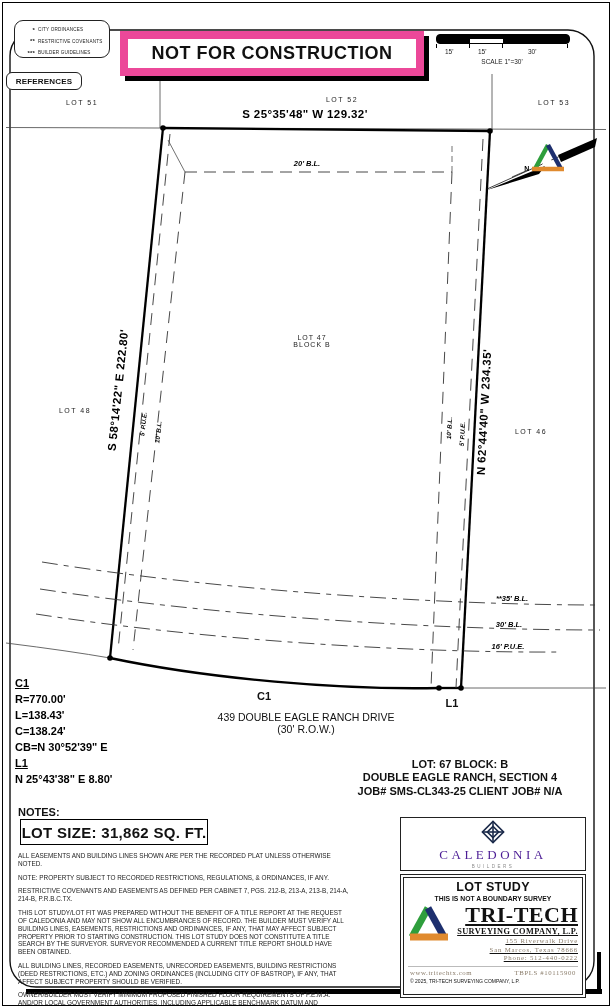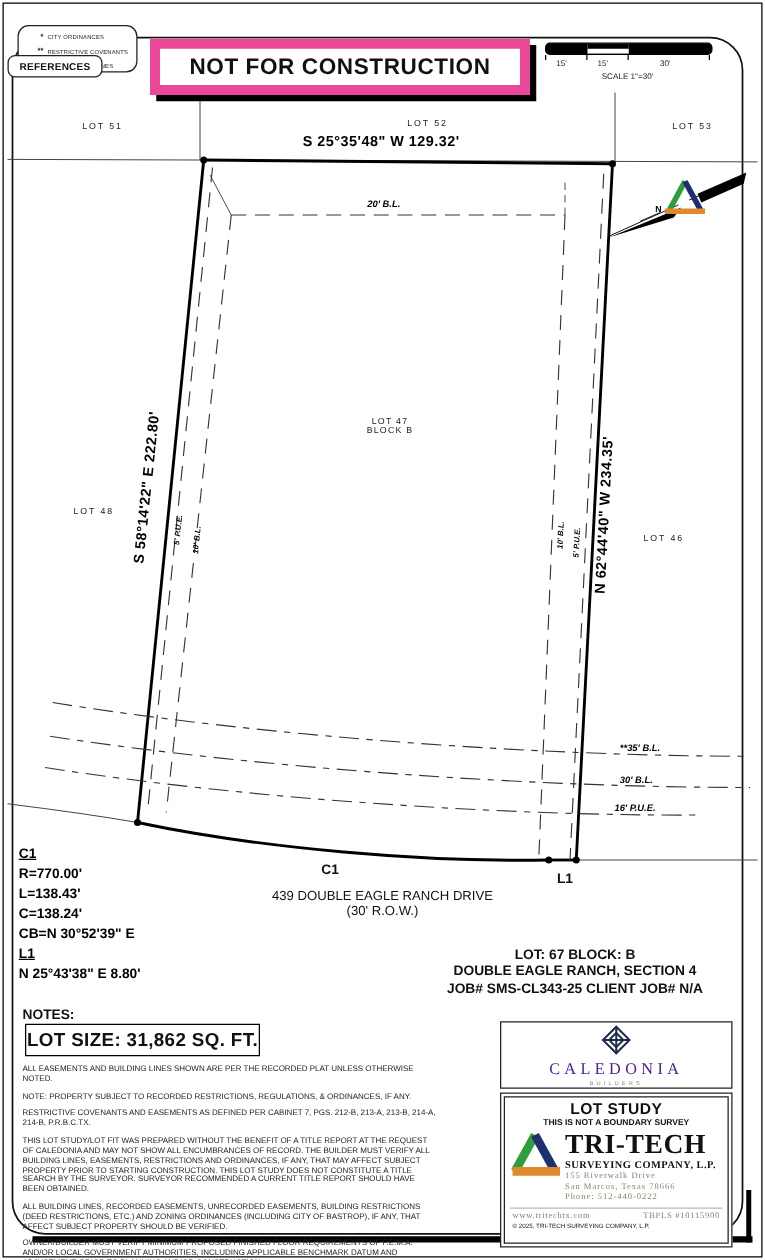--- a/index.html
+++ b/index.html
@@ -8,21 +8,21 @@
   .abs{position:absolute;}
   .nowrap{white-space:nowrap;}
   .ctr{transform:translate(-50%,-50%);}
   svg{display:block;}
 
   
   .legend-box{left:14px;top:20px;width:96px;height:38px;border:1px solid #222;border-radius:9px;
               background:#fff;padding:4px 4px 2px 6px;box-sizing:border-box;z-index:5;}
   .legend-row{display:flex;align-items:center;font-size:4.6px;letter-spacing:.2px;line-height:1.9;color:#222;}
   .legend-sym{width:14px;text-align:right;margin-right:3px;font-size:6px;font-weight:bold;}
-  .ref-tab{left:6px;top:44px;width:74px;height:16px;border:1px solid #222;border-radius:6px;background:#fff;
+  .ref-tab{left:6px;top:72px;width:74px;height:16px;border:1px solid #222;border-radius:6px;background:#fff;
            display:flex;align-items:center;justify-content:center;font-size:8px;font-weight:bold;
            letter-spacing:.2px;z-index:6;}
   .banner{left:120px;top:31px;width:288px;height:29px;background:#fff;border:8px solid #ec4899;
           box-shadow:5px 5px 0 #000;display:flex;align-items:center;justify-content:center;
           font-size:18px;font-weight:bold;letter-spacing:.5px;z-index:5;}
   .scalebar{left:436px;top:34px;width:132px;z-index:5;}
   .sb-bar{position:relative;width:132px;height:8px;border:1px solid #000;border-radius:4px;overflow:hidden;background:#000;}
   .sb-seg2{position:absolute;left:33px;top:0;width:33px;height:8px;background:#fff;}
   .sb-seg2:before{content:"";position:absolute;left:0;top:0;width:33px;height:4px;background:#000;}
   .sb-ticks{position:relative;height:4px;}
@@ -51,21 +51,21 @@
   .cal-box{left:400px;top:817px;width:186px;height:54px;border:1.5px solid #222;background:#fff;
            display:flex;flex-direction:column;align-items:center;justify-content:center;box-sizing:border-box;}
   .cal-name{font-family:"Liberation Serif",serif;font-size:13px;letter-spacing:3.5px;color:#4c1d95;margin-top:2px;}
   .cal-sub{font-size:4.5px;letter-spacing:2.5px;color:#8a8a8a;margin-top:1px;}
 
   .tt-box{left:400px;top:874px;width:186px;height:124px;border:1px solid #222;background:#fff;box-sizing:border-box;padding:2px;}
   .tt-inner{border:1.5px solid #222;height:100%;box-sizing:border-box;position:relative;padding:3px 4px 0 4px;}
   .tt-title{text-align:center;font-size:12.5px;font-weight:bold;letter-spacing:.3px;line-height:1.05;}
   .tt-sub{text-align:center;font-size:6.8px;font-weight:bold;margin-top:1px;}
   .tt-row{display:flex;align-items:flex-start;margin-top:2px;}
-  .tt-namecol{flex:1;text-align:left;}
+  .tt-namecol{flex:1;text-align:right;text-decoration:underline;}
   .tt-name{font-family:"Liberation Serif",serif;font-weight:bold;font-size:22px;line-height:1;letter-spacing:.5px;}
   .tt-co{font-family:"Liberation Serif",serif;font-weight:bold;font-size:8.3px;letter-spacing:.4px;margin-top:1px;}
   .tt-addr{font-family:"Liberation Serif",serif;font-size:6.8px;color:#8b7d6b;letter-spacing:.8px;line-height:1.25;margin-top:1px;}
   .tt-bot{display:flex;justify-content:space-between;border-top:1px solid #bbb;margin-top:3px;padding:2px 2px 0 2px;
           font-family:"Liberation Serif",serif;font-size:6.8px;color:#8b7d6b;letter-spacing:.6px;}
   .tt-copy{font-size:5px;color:#111;margin-top:2px;padding-left:2px;}
 </style>
 </head>
 <body>
 

